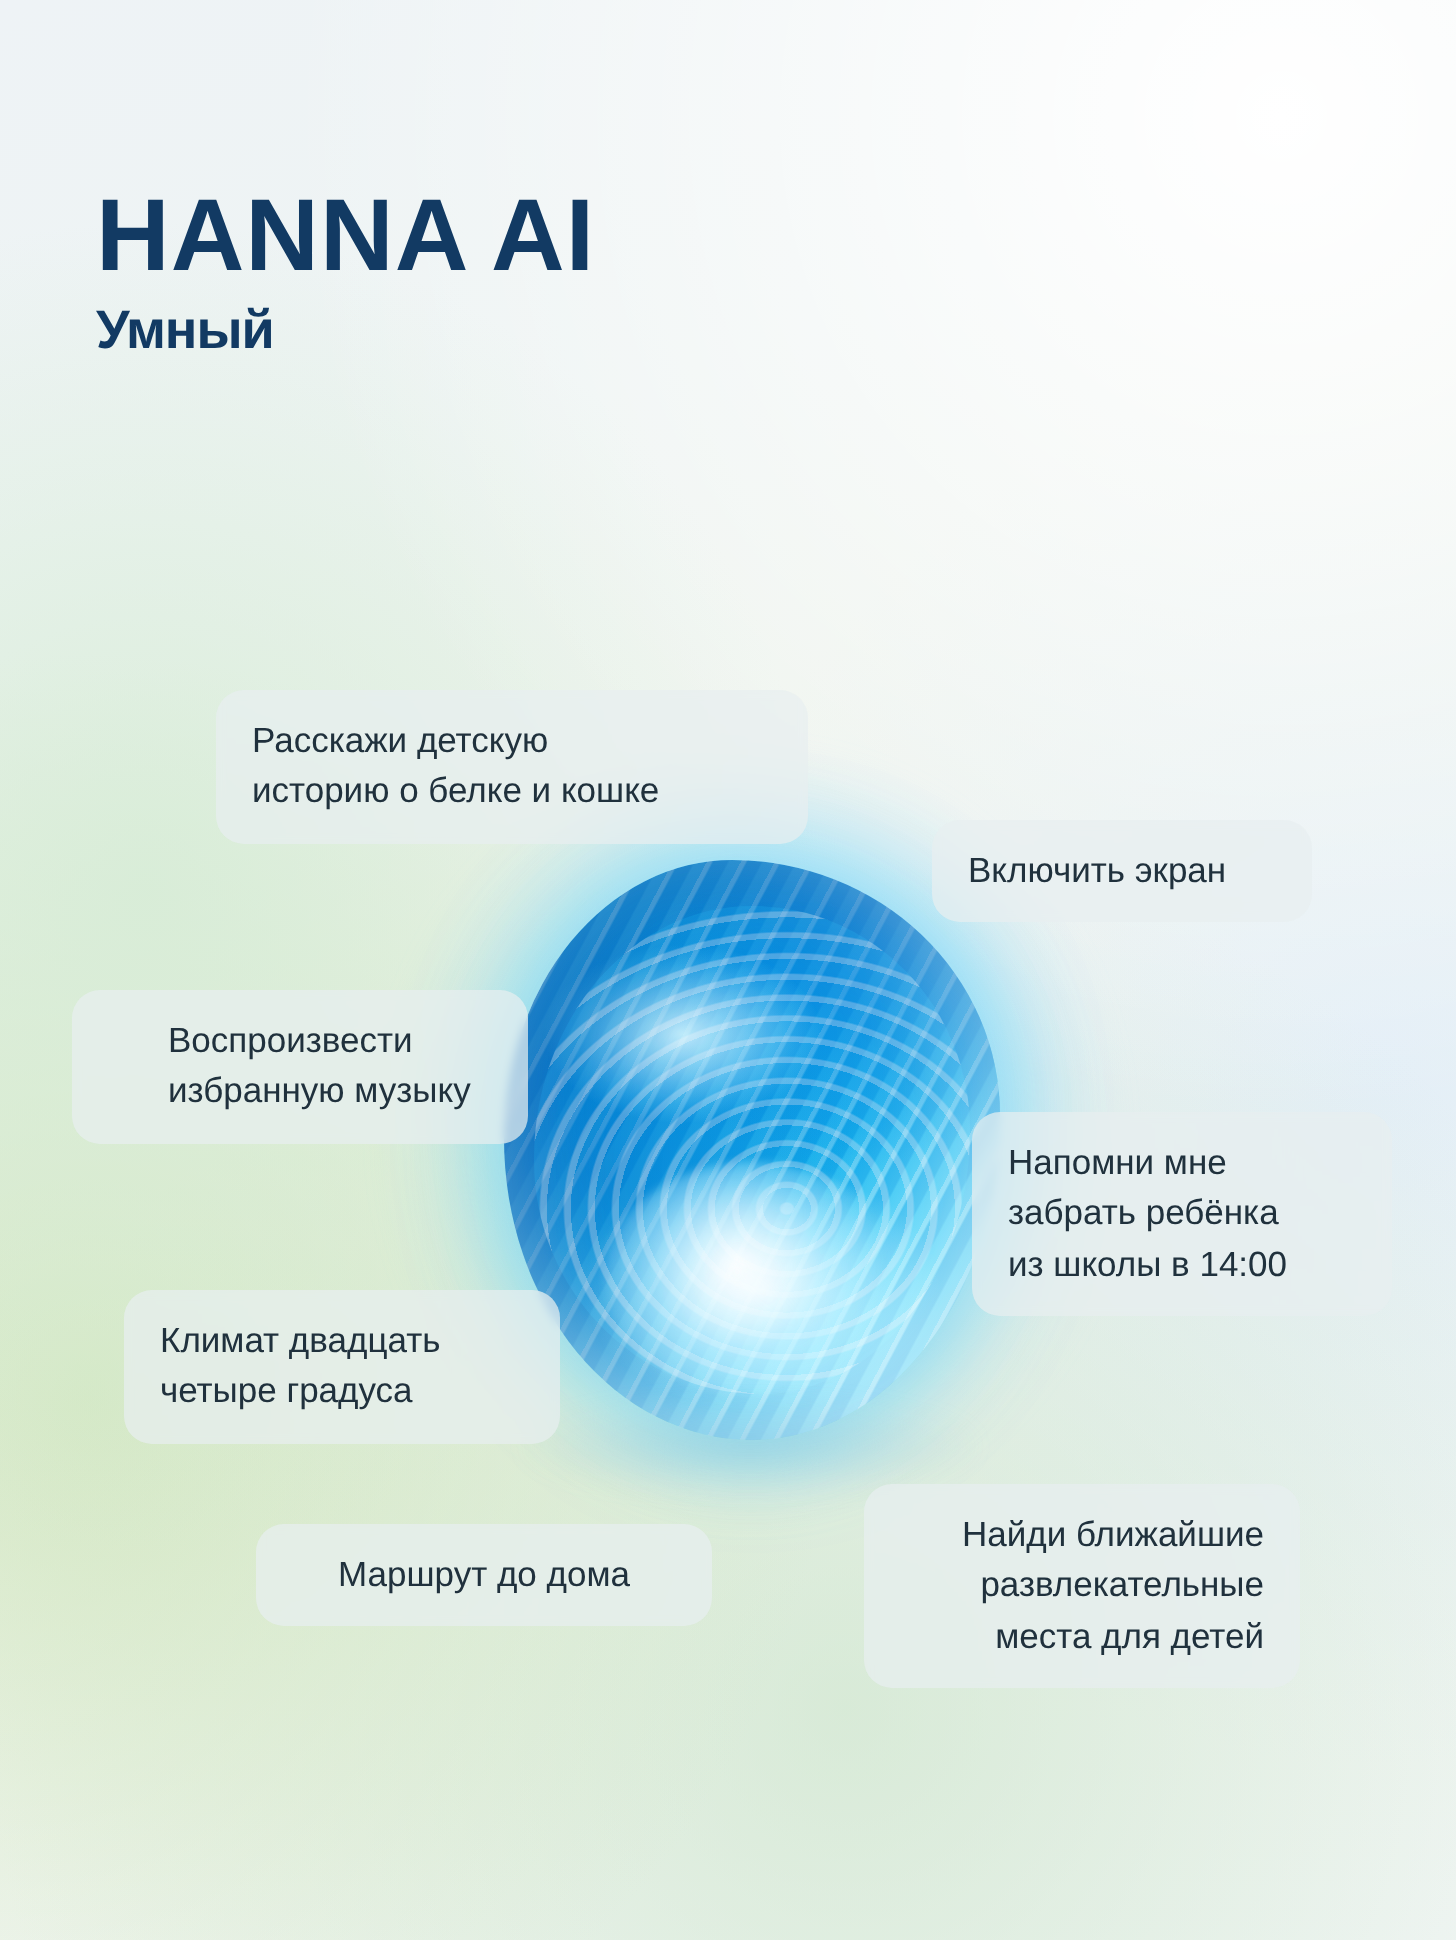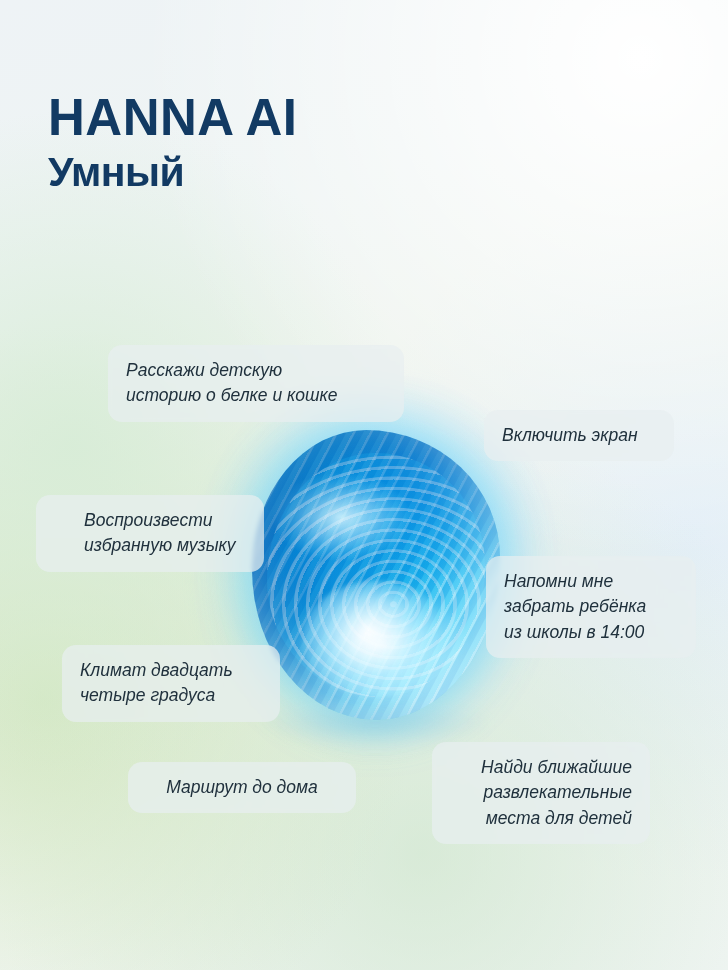--- a/index.html
+++ b/index.html
@@ -112,46 +112,45 @@
     line-height: 1.06;
     letter-spacing: -0.5px;
   }
   .headline .line1 {
     display: block;
     font-size: 51px;
     letter-spacing: 0.5px;
   }
   .headline .line2 {
     display: block;
-    font-size: 41px;
+    font-size: 27px;
     margin-top: 6px;
   }
   .headline .line3 {
     display: block;
     font-size: 41px;
     margin-top: 6px;
   }
 
   
   .chip {
     position: absolute;
     box-sizing: border-box;
     border-radius: 14px;
     background: rgba(232,238,240,0.72);
     color: #20313d;
     font-size: 17.5px;
     line-height: 1.45;
     padding: 13px 18px;
     backdrop-filter: blur(2px);
     white-space: pre-line;
-    font-style: italic;
   }
 
   .chip-story      { left: 108px; top: 345px; width: 296px; }
-  .chip-screen     { left: 484px; top: 410px; width: 190px; }
+  .chip-screen     { left: 466px; top: 410px; width: 190px; }
   .chip-music      { left: 36px;  top: 495px; width: 228px; padding-left: 48px; }
   .chip-remind     { left: 486px; top: 556px; width: 210px; }
   .chip-climate    { left: 62px;  top: 645px; width: 218px; }
   .chip-route      { left: 128px; top: 762px; width: 228px; text-align: center; }
   .chip-places     { left: 432px; top: 742px; width: 218px; text-align: right; }
 </style>
 </head>
 <body>
 
 <div id="poster">

